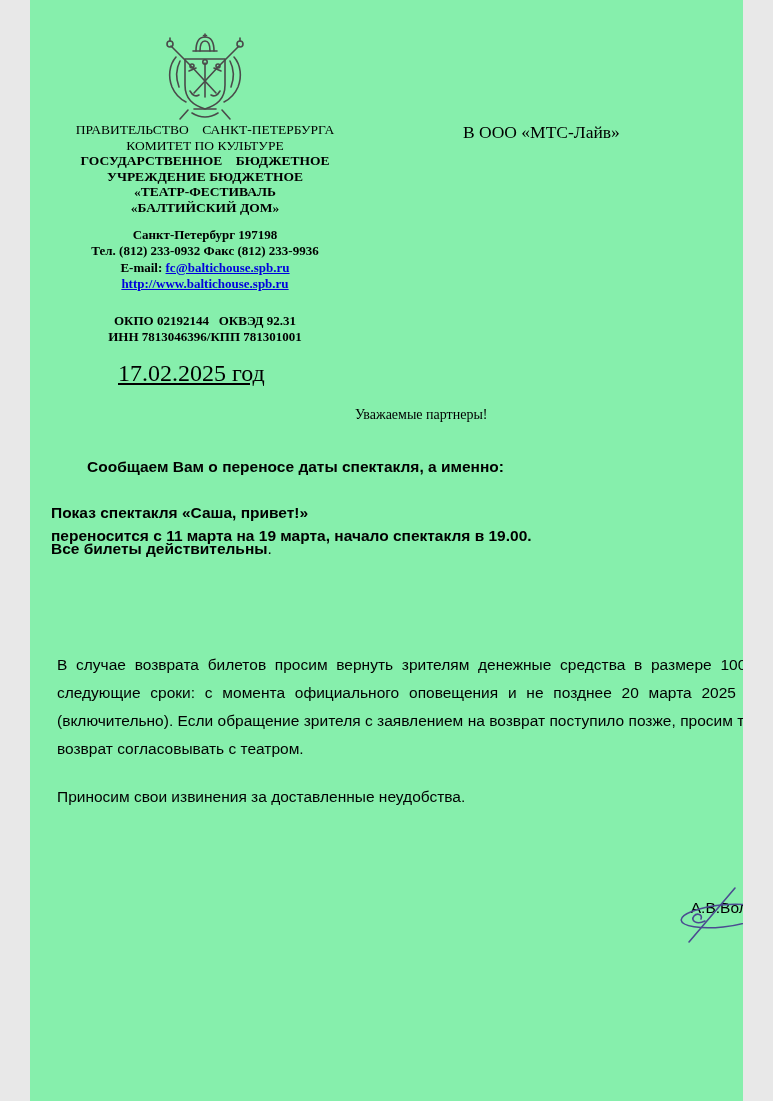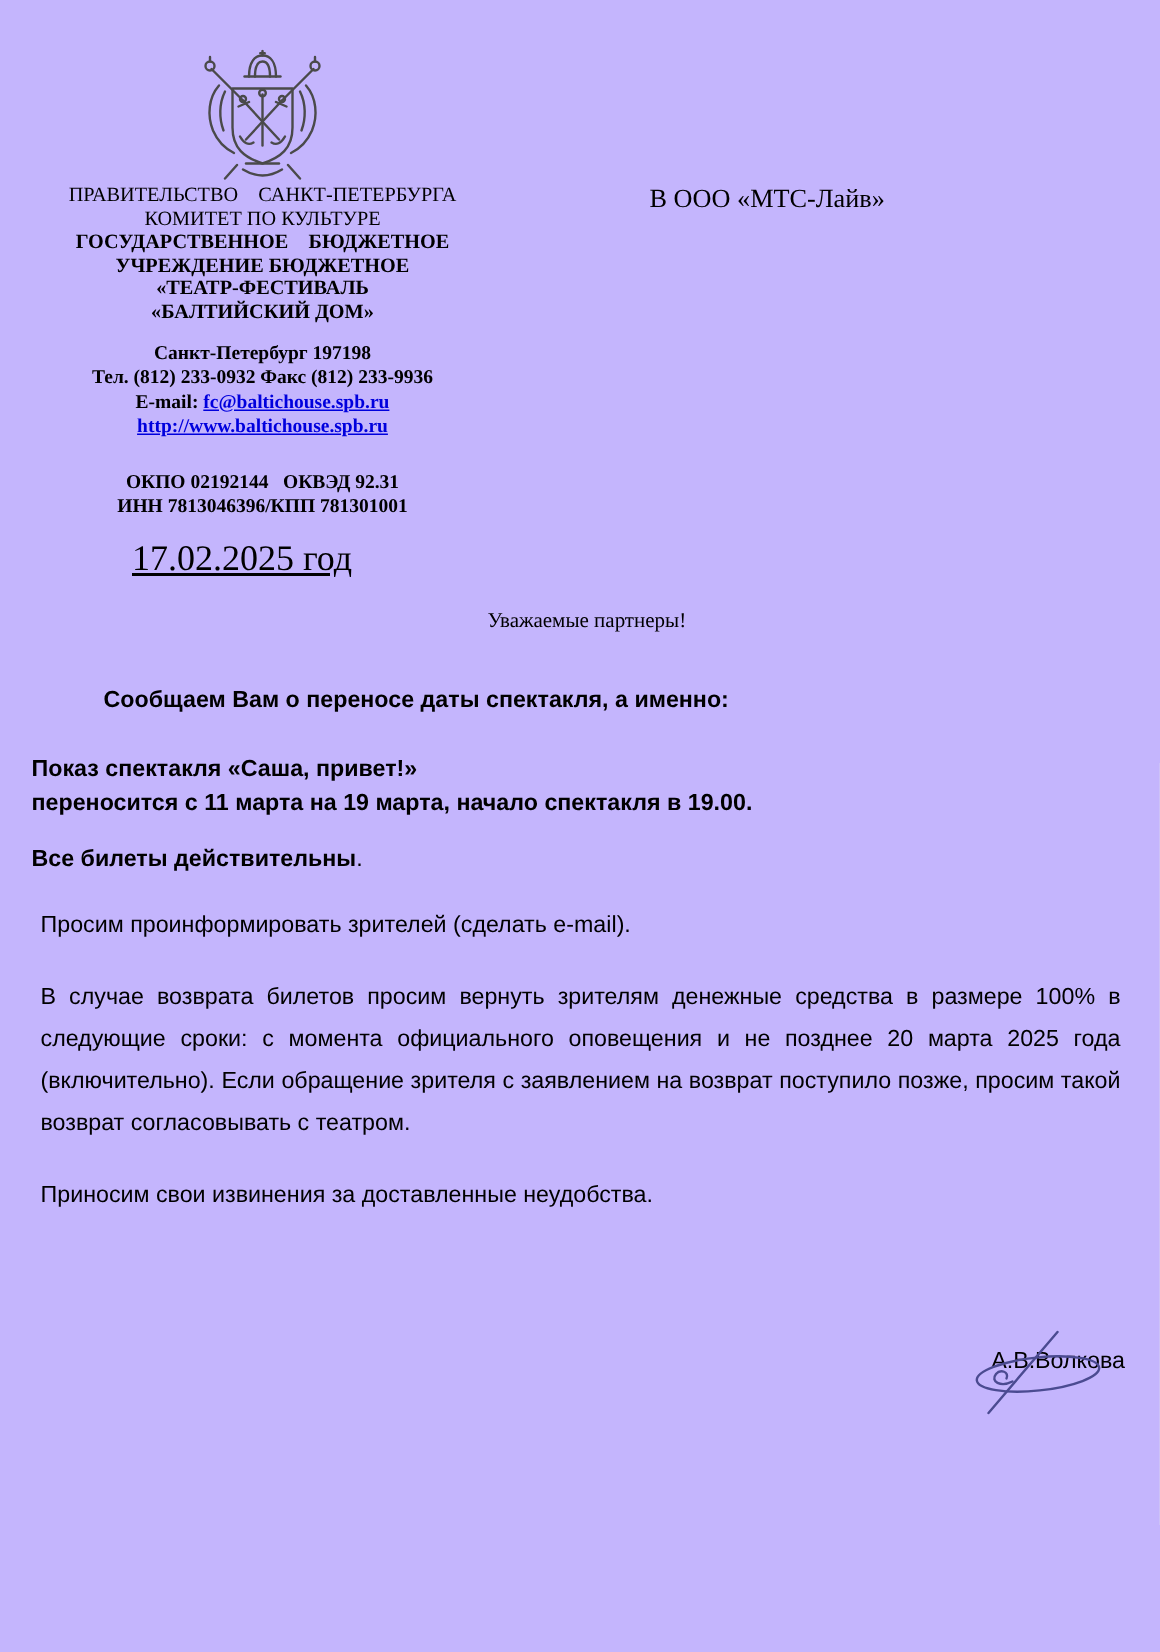--- a/index.html
+++ b/index.html
@@ -7,24 +7,24 @@
     --ink-color:#4b4b91;
     --emblem-color:#4a4a4a;
   }
   html,body{margin:0;padding:0;}
   body{
     background:#e8e8e8;
     font-family:"Liberation Sans", sans-serif;
   }
   .page{
     position:relative;
-    width:773px;
+    width:713px;
     height:1101px;
     margin:0 auto;
-    background:#c4b5fd;
+    background:#86efac;
     overflow:hidden;
     color:#000000;
   }
   .abs{position:absolute;}
 
   
   .serif{font-family:"Liberation Serif","DejaVu Serif",serif;}
   .emblem{left:106px;top:33px;width:138px;height:88px;}
   .org-block{left:30px;top:122px;width:290px;text-align:center;}
   .org-line{
@@ -50,23 +50,23 @@
   .date-line{
     left:88px;top:360px;font-size:24px;text-decoration:underline;
   }
   .salutation{
     left:325px;top:407px;font-size:14px;
   }
 
   
   .sans{font-size:15.5px;line-height:21px;}
   .b{font-weight:bold;}
-  .intro{left:69px;top:456px;}
+  .intro{left:57px;top:456px;}
   .announce{left:21px;top:502px;line-height:22.5px;}
-  .tickets{left:21px;top:562px;}
+  .tickets{left:21px;top:538px;}
   .tickets .dot{font-weight:normal;}
   .inform{left:27px;top:606px;}
   .refund{
     left:27px;top:651px;width:720px;
     text-align:justify;line-height:28px;
   }
   .apology{left:27px;top:786px;}
 
   
   .sig-name{left:640px;top:853px;width:110px;text-align:right;font-size:15.5px;margin-top:44px;}
@@ -143,21 +143,20 @@
 
   <div class="abs sans b intro">Сообщаем Вам о переносе даты спектакля, а именно:</div>
 
   <div class="abs sans b announce">
     <div>Показ спектакля «Саша, привет!»</div>
     <div>переносится с 11 марта на 19 марта, начало спектакля в 19.00.</div>
   </div>
 
   <div class="abs sans b tickets"><span>Все билеты действительны</span><span class="dot">.</span></div>
 
-  <div class="abs sans inform">Просим проинформировать зрителей (сделать e-mail).</div>
 
   <div class="abs sans refund">В случае возврата билетов просим вернуть зрителям денежные средства в размере 100% в следующие сроки: с момента официального оповещения и не позднее 20 марта 2025 года (включительно). Если обращение зрителя с заявлением на возврат поступило позже, просим такой возврат согласовывать с театром.</div>
 
   <div class="abs sans apology">Приносим свои извинения за доставленные неудобства.</div>
 
   <div class="abs sans sig-name">А.В.Волкова</div>
 
   <svg class="abs sig-image" viewBox="0 0 108 64" xmlns="http://www.w3.org/2000/svg">
     <g fill="none" stroke="var(--ink-color)" stroke-width="1.6" stroke-linecap="round">
       <ellipse cx="55" cy="32" rx="41" ry="11" transform="rotate(-6 55 32)"></ellipse>

